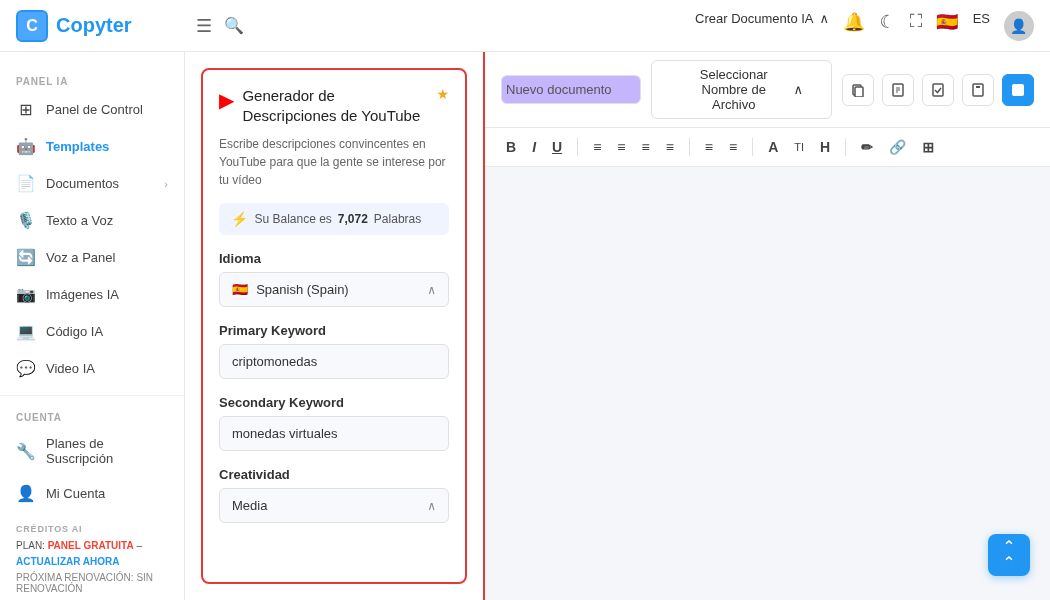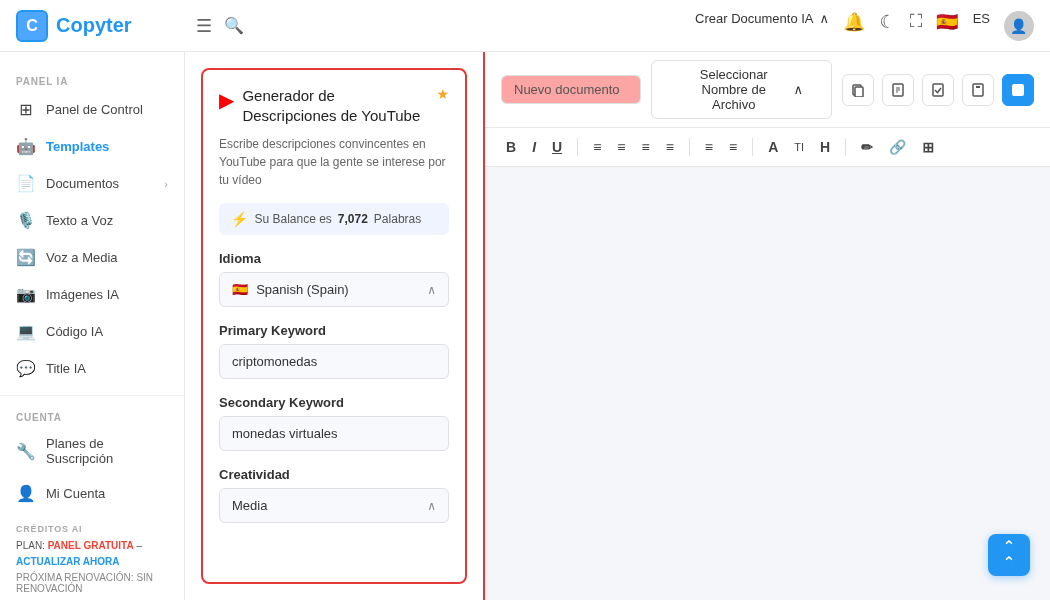--- a/index.html
+++ b/index.html
@@ -55,21 +55,21 @@
     .form-label { font-size: 13px; font-weight: 600; color: #333; margin-bottom: 6px; display: block; }
     .form-group { margin-bottom: 16px; }
     .select-field { width: 100%; background: #f8f9fc; border: 1px solid #e0e0e0; border-radius: 6px; padding: 9px 12px; font-size: 13px; color: #333; display: flex; align-items: center; gap: 8px; cursor: pointer; }
     .select-field-text { flex: 1; }
     .select-chevron { color: #888; font-size: 12px; }
     .text-input { width: 100%; background: #f8f9fc; border: 1px solid #e0e0e0; border-radius: 6px; padding: 9px 12px; font-size: 13px; color: #333; }
 
     
     .editor-panel { flex: 1; background: #f5f6fa; display: flex; flex-direction: column; overflow: hidden; }
     .editor-toolbar-top { background: #fff; border-bottom: 1px solid #e8e8e8; padding: 8px 16px; display: flex; align-items: center; gap: 10px; }
-    .doc-name-field { background: #fca5a5; border: 1px solid #e0e0e0; border-radius: 6px; padding: 6px 12px; font-size: 13px; color: #555; min-width: 140px; }
+    .doc-name-field { background: #c4b5fd; border: 1px solid #e0e0e0; border-radius: 6px; padding: 6px 4px; font-size: 13px; color: #555; min-width: 140px; }
     .select-name-btn { display: flex; align-items: center; gap: 6px; background: none; border: 1px solid #e0e0e0; border-radius: 6px; padding: 6px 28px; font-size: 13px; color: #333; cursor: pointer; }
     .toolbar-icons { margin-left: auto; display: flex; align-items: center; gap: 8px; }
     .toolbar-icon-btn { width: 32px; height: 32px; border-radius: 6px; border: 1px solid #e0e0e0; background: #fff; display: flex; align-items: center; justify-content: center; cursor: pointer; font-size: 14px; color: #555; }
     .toolbar-icon-btn.active { background: #2196F3; color: #fff; border-color: #2196F3; }
     .editor-format-bar { background: #fff; border-bottom: 1px solid #e8e8e8; padding: 8px 16px; display: flex; align-items: center; gap: 6px; }
     .format-btn { background: none; border: none; cursor: pointer; font-size: 14px; color: #444; padding: 3px 5px; border-radius: 3px; font-weight: 600; display: flex; align-items: center; }
     .format-separator { width: 1px; height: 18px; background: #e0e0e0; margin: 0 4px; }
     .editor-content { flex: 1; padding: 20px; overflow-y: auto; }
 
     
@@ -122,33 +122,33 @@
         <span class="sidebar-item-icon">📄</span>
         <span class="sidebar-item-label">Documentos</span>
         <span class="sidebar-item-arrow">›</span>
       </div>
       <div class="sidebar-item">
         <span class="sidebar-item-icon">🎙️</span>
         <span class="sidebar-item-label">Texto a Voz</span>
       </div>
       <div class="sidebar-item">
         <span class="sidebar-item-icon">🔄</span>
-        <span class="sidebar-item-label">Voz a Media</span>
+        <span class="sidebar-item-label">Voz a Panel</span>
       </div>
       <div class="sidebar-item">
         <span class="sidebar-item-icon">📷</span>
         <span class="sidebar-item-label">Imágenes IA</span>
       </div>
       <div class="sidebar-item">
         <span class="sidebar-item-icon">💻</span>
         <span class="sidebar-item-label">Código IA</span>
       </div>
       <div class="sidebar-item">
         <span class="sidebar-item-icon">💬</span>
-        <span class="sidebar-item-label">Title IA</span>
+        <span class="sidebar-item-label">Video IA</span>
       </div>
 
       <div class="sidebar-divider"></div>
 
       <div class="sidebar-section-label">CUENTA</div>
 
       <div class="sidebar-item">
         <span class="sidebar-item-icon">🔧</span>
         <span class="sidebar-item-label">Planes de Suscripción</span>
       </div>

